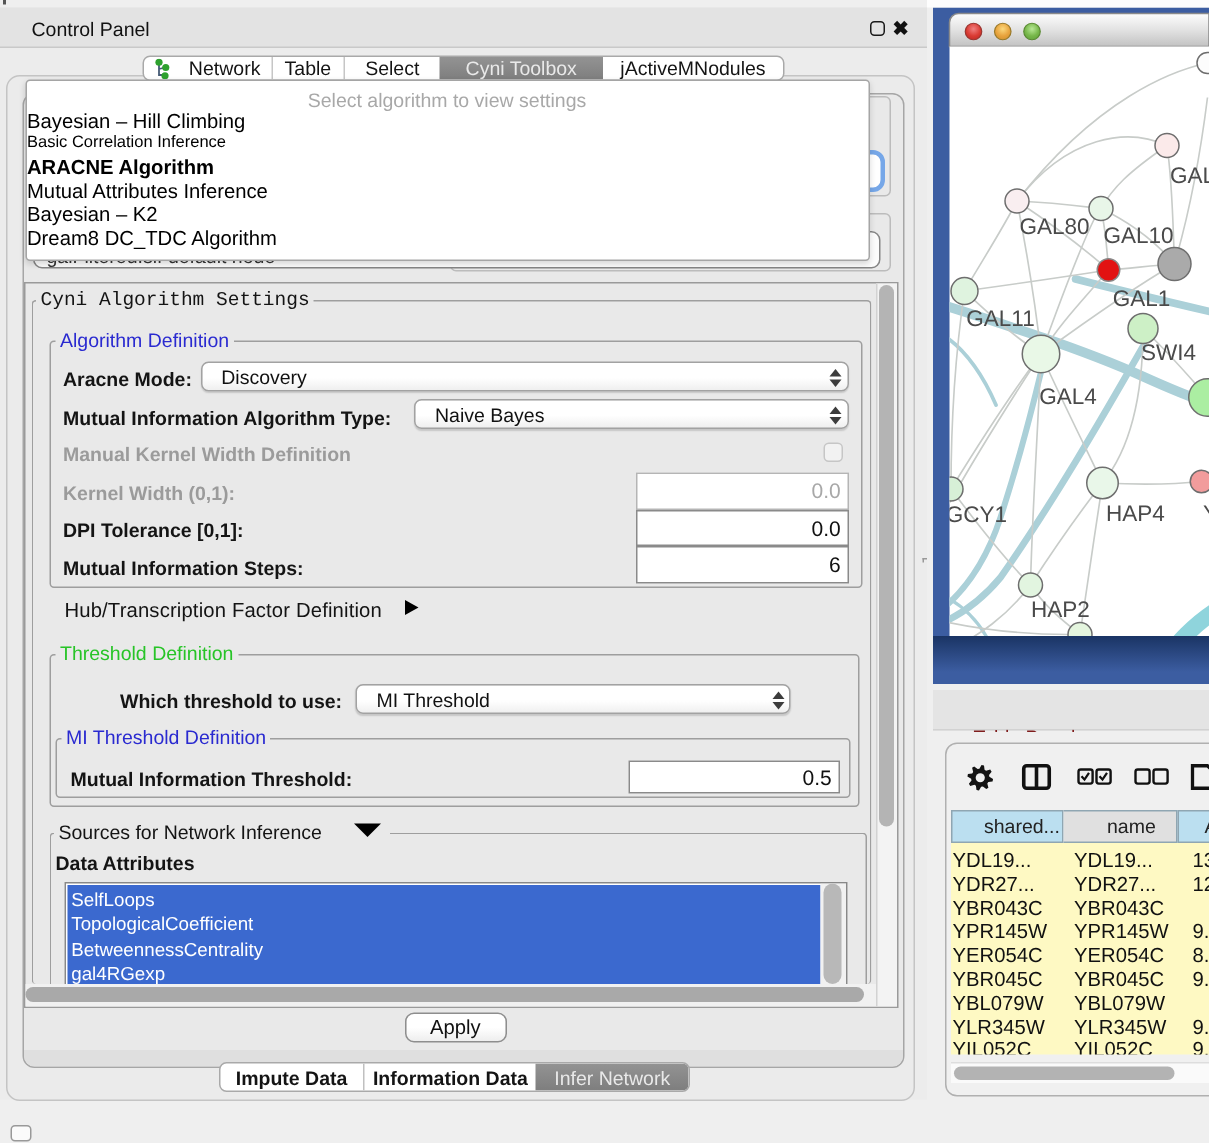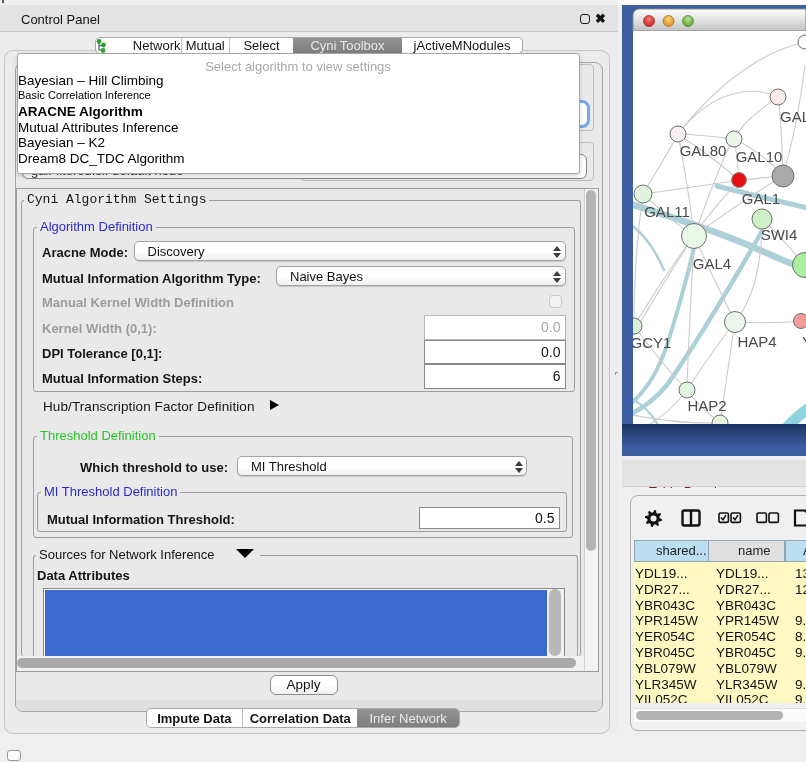--- a/index.html
+++ b/index.html
@@ -32,30 +32,30 @@
 <div class="abs" style="left:580px; top:14px; width:10px; height:10px; border:1.6px solid #1a1a1a; border-radius:3px;"></div>
 <div class="abs" style="left:595px; top:11px; font-size:13px; font-weight:bold; color:#111;">✖</div>
 
 <div class="abs" style="left:3.5px; top:49.5px; width:606px; height:684px; background:#ebebeb; border:1px solid #c4c4c4; border-radius:9px;"></div>
 
 <div class="abs" style="left:15px; top:62px; width:588px; height:650px; background:#e9e9e9; border:1px solid #a6a6a6; border-radius:8px; overflow:hidden;">
   <div style="position:absolute; left:0; bottom:0; width:100%; height:11px; background:#dfdfdf;"></div>
 </div>
 
 <div class="abs seg" style="left:95px; top:37px; width:428px; height:17px;">
-  <div style="width:84.5px; gap:12px;justify-content:space-between;">
+  <div style="width:84.5px; gap:12px;">
     <svg width="11" height="14" viewBox="0 0 11 14">
         <path d="M3 3 L3 11 L7 11 M3 7 L7 6" stroke="#455a75" stroke-width="1.2" fill="none"></path>
         <circle cx="3" cy="2.5" r="2.4" fill="#2ea12e"></circle>
         <circle cx="7.5" cy="6" r="2.4" fill="#2ea12e"></circle>
         <circle cx="7" cy="11.5" r="2.4" fill="#2ea12e"></circle>
       </svg>
     <span>Network</span>
     </div>
-  <div style="width:48.5px; border-left:1px solid #c6c6c6;">Mutual</div>
+  <div style="width:48.5px; border-left:1px solid #c6c6c6;">Table</div>
   <div style="width:64px; border-left:1px solid #c6c6c6;">Select</div>
   <div class="sel" style="width:109px;">Cyni Toolbox</div>
   <div style="width:120px;">jActiveMNodules</div>
 </div>
 
 <div class="abs" style="left:300px; top:64px; width:294px; height:67px; border:1px solid #bcbcbc; border-radius:4px;"></div>
 <div class="abs" style="left:300px; top:142px; width:294px; height:39px; border:1px solid #bcbcbc; border-radius:4px;"></div>
 <div class="abs" style="left:340px; top:100px; width:250px; height:28px; border:3px solid #76a7e8; border-radius:8px; background:#fff;"></div>
 <div class="abs ud" style="left:574px; top:105px;">
     <i class="u" style="border-left-width:3.5px;border-right-width:3.5px;border-bottom-width:4.5px;"></i>
@@ -133,35 +133,36 @@
 <div class="abs inp" style="left:419px; top:507px; width:141px; height:22px; border:1px solid #8a8a8a; line-height:20px;">0.5</div>
 
 <div class="abs gbox" style="left:33px; top:555px; width:545px; height:101px; border-bottom:none; border-bottom-left-radius:0; border-bottom-right-radius:0;"></div>
 <div class="abs" style="left:210px; top:554px; width:50px; height:2px; background:#e9e9e9;"></div>
 <div class="abs grouplab" style="left:36px; top:548px;">Sources for Network Inference</div>
 <div class="abs" style="left:236px; top:549px; width:0; height:0; border-left:9.5px solid transparent; border-right:9.5px solid transparent; border-top:9px solid #000;"></div>
 
 <div class="abs b13" style="left:37px; top:567.5px;">Data Attributes</div>
 <div class="abs" style="left:43px; top:587.5px; width:522px; height:69px; border:1px solid #888; background:#fff; overflow:hidden;">
   <div style="position:absolute; left:1px; top:1.5px; width:501.5px; height:66px; background:#3b69cf;"></div>
+  <div style="position:absolute; left:3.5px; top:3px; font-size:12.5px; color:#fff; line-height:16.5px;">SelfLoops<br>TopologicalCoefficient<br>BetweennessCentrality<br>gal4RGexp</div>
   <div style="position:absolute; left:503px; top:0; width:19px; height:69px; background:#f1f1f1;"></div>
   <div style="position:absolute; left:505px; top:0.5px; width:12px; height:67px; background:#b8b8b8; border-radius:6px;"></div>
 </div>
 
 <div class="abs" style="left:16.5px; top:656px; width:567px; height:15px; background:#f1f1f1;"></div>
 <div class="abs" style="left:17px; top:657.5px; width:559px; height:10px; background:#a9a9a9; border-radius:5px;"></div>
 
 <div class="abs" style="left:584px; top:189px; width:14px; height:482px; background:#f3f3f3; border-left:1px solid #d2d2d2;"></div>
 <div class="abs" style="left:585.5px; top:190px; width:10px; height:361px; background:#b4b4b4; border-radius:5px;"></div>
 
 <div class="abs" style="left:269.5px; top:675px; width:68px; height:20px; background:linear-gradient(#ffffff,#ffffff 50%,#eeeeee); border:1px solid #8e8e8e; border-radius:6px; text-align:center; font-size:13.5px; color:#111; line-height:18px;">Apply</div>
 
 <div class="abs seg" style="left:145.5px; top:708px; width:314.5px; height:20px; font-weight:bold;">
   <div style="width:96px;">Impute Data</div>
-  <div style="width:115.5px; border-left:1px solid #c0c0c0;">Correlation Data</div>
+  <div style="width:115.5px; border-left:1px solid #c0c0c0;">Information Data</div>
   <div class="sel" style="width:102px; font-weight:normal;">Infer Network</div>
 </div>
 
 <div class="abs" style="left:7px; top:750px; width:14px; height:11px; background:#fbfbfb; border:1px solid #999; border-radius:3px;"></div>
 
 <div class="abs" style="left:615px; top:372px; width:3px; height:3px; border-left:1px solid #999; border-top:1px solid #999;"></div>
 
 <div class="abs" style="left:618px; top:0; width:188px; height:5px; background:#fdfdfd;"></div>
 
 <svg class="abs" style="left:622px; top:5px;" width="184" height="451" viewBox="0 0 184 451">

